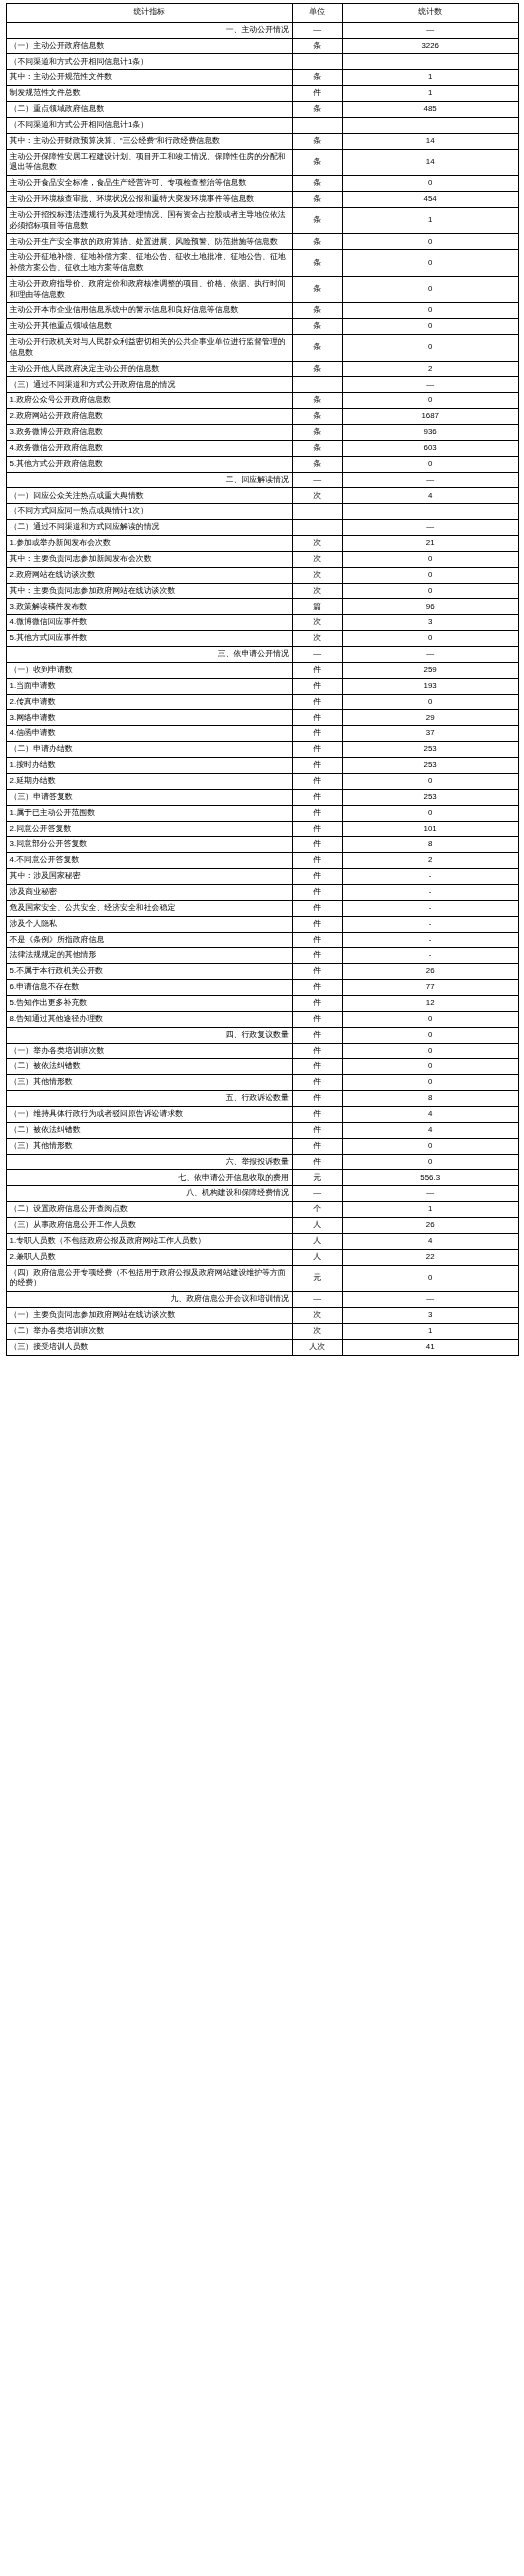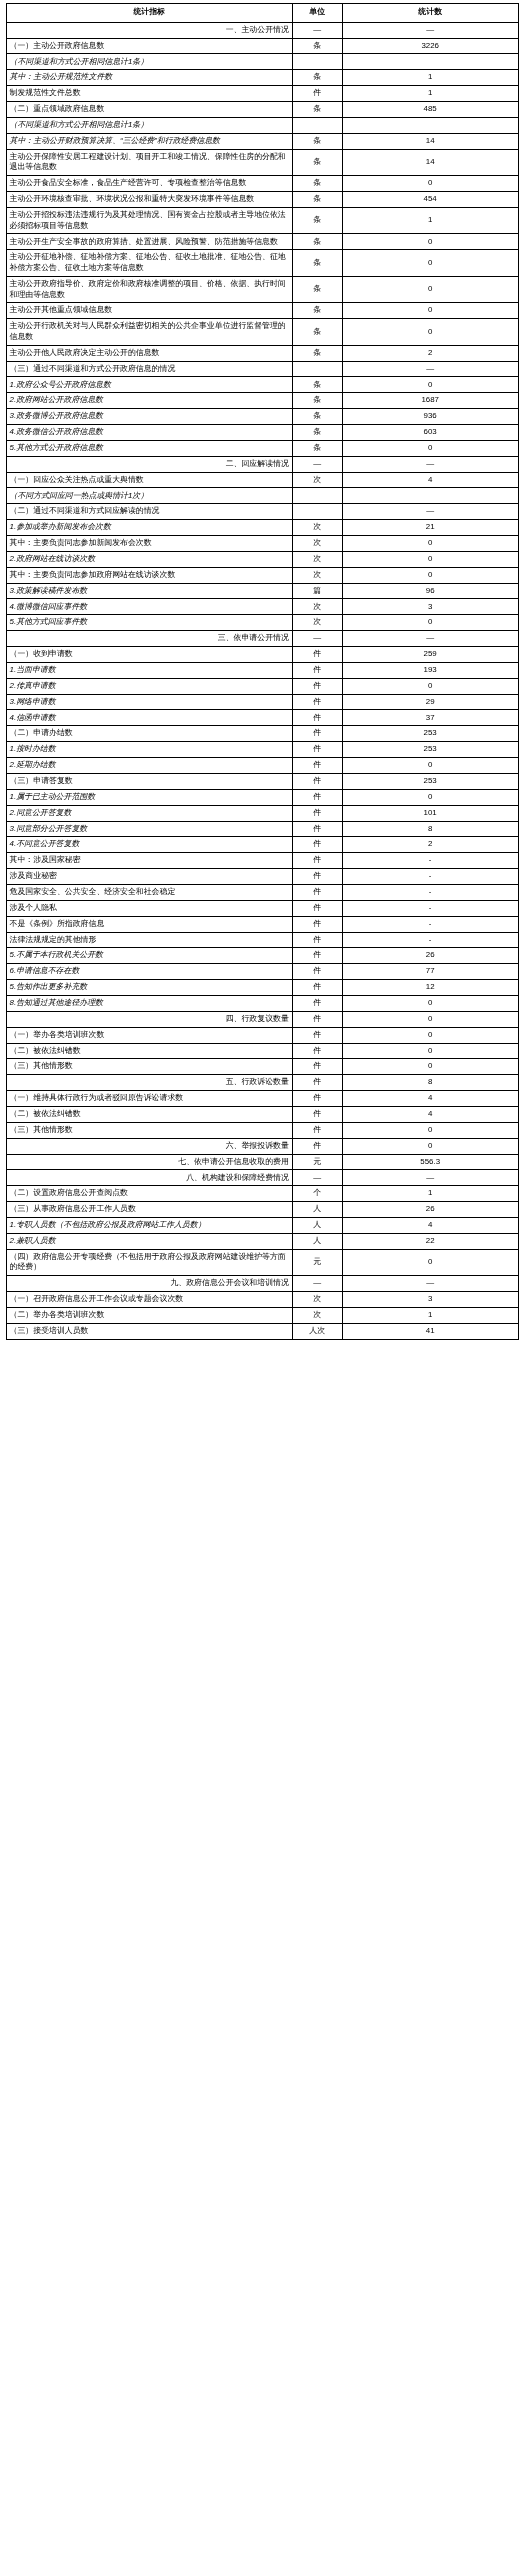--- a/index.html
+++ b/index.html
@@ -29,35 +29,35 @@
     font-weight: normal;
     line-height: 1.35;
     font-size: 7.9px;
   }
   col.c-label { width: 286px; }
   col.c-unit  { width: 50px; }
   col.c-value { width: 176px; }
 
   tr.head td {
     text-align: center;
-    font-weight: bold;
+    font-weight: normal;
     padding: 3.6px 2.9px;
   }
   td.unit { text-align: center; }
   td.value { text-align: center; }
   td.section {
     font-weight: bold;
     text-align: right;
   }
   td.lbl { text-align: left; }
 
   
   .i0 { padding-left: 2.9px; }
   .i1 { padding-left: 7.2px; }
-  .i2 { padding-left: 15.8px; font-style: italic; }
+  .i2 { padding-left: 15.8px; }
   .i3 { padding-left: 24px; }
   .i4 { padding-left: 33px; }
 </style>
 </head>
 <body>
 
 <div id="sheet">
   <table class="stat">
     <colgroup>
       <col class="c-label">
@@ -141,20 +141,25 @@
           <td class="lbl i3">主动公开征地补偿、征地补偿方案、征地公告、征收土地批准、征地公告、征地补偿方案公告、征收土地方案等信息数</td>
           <td class="unit">条</td>
           <td class="value">0</td>
         </tr>
         <tr>
           <td class="lbl i3">主动公开政府指导价、政府定价和政府核准调整的项目、价格、依据、执行时间和理由等信息数</td>
           <td class="unit">条</td>
           <td class="value">0</td>
         </tr>
         <tr>
+          <td class="lbl i3">主动公开本市企业信用信息系统中的警示信息和良好信息等信息数</td>
+          <td class="unit">条</td>
+          <td class="value">0</td>
+        </tr>
+        <tr>
           <td class="lbl i3">主动公开其他重点领域信息数</td>
           <td class="unit">条</td>
           <td class="value">0</td>
         </tr>
         <tr>
           <td class="lbl i3">主动公开行政机关对与人民群众利益密切相关的公共企事业单位进行监督管理的信息数</td>
           <td class="unit">条</td>
           <td class="value">0</td>
         </tr>
         <tr>
@@ -446,21 +451,21 @@
           <td class="lbl i1">（四）政府信息公开专项经费（不包括用于政府公报及政府网站建设维护等方面的经费）</td>
           <td class="unit">元</td>
           <td class="value">0</td>
         </tr>
         <tr>
           <td class="section i0">九、政府信息公开会议和培训情况</td>
           <td class="unit">—</td>
           <td class="value">—</td>
         </tr>
         <tr>
-          <td class="lbl i1">（一）召开政府信息公开工作会议或专题会议次数</td>
+          <td class="lbl i1">（一）主要负责同志参加政府网站在线访谈次数</td>
           <td class="unit">次</td>
           <td class="value">3</td>
         </tr>
         <tr>
           <td class="lbl i1">（二）举办各类培训班次数</td>
           <td class="unit">次</td>
           <td class="value">1</td>
         </tr>
         <tr>
           <td class="lbl i1">（三）接受培训人员数</td>

